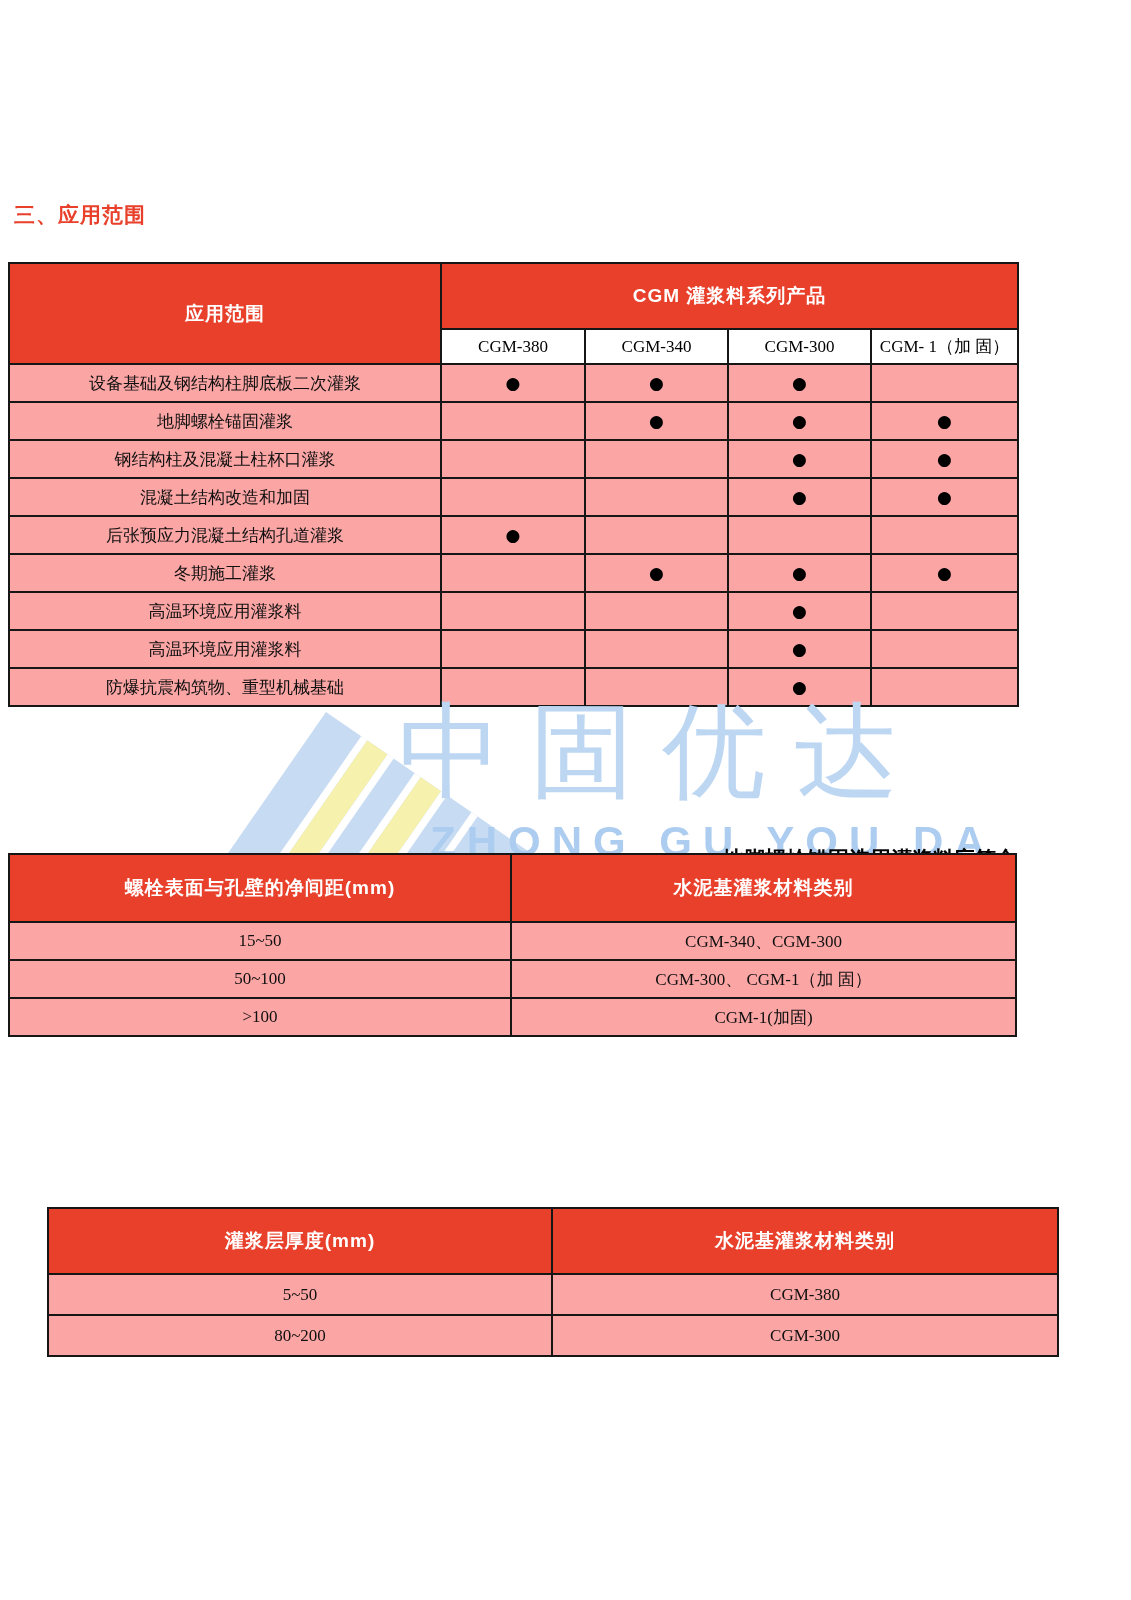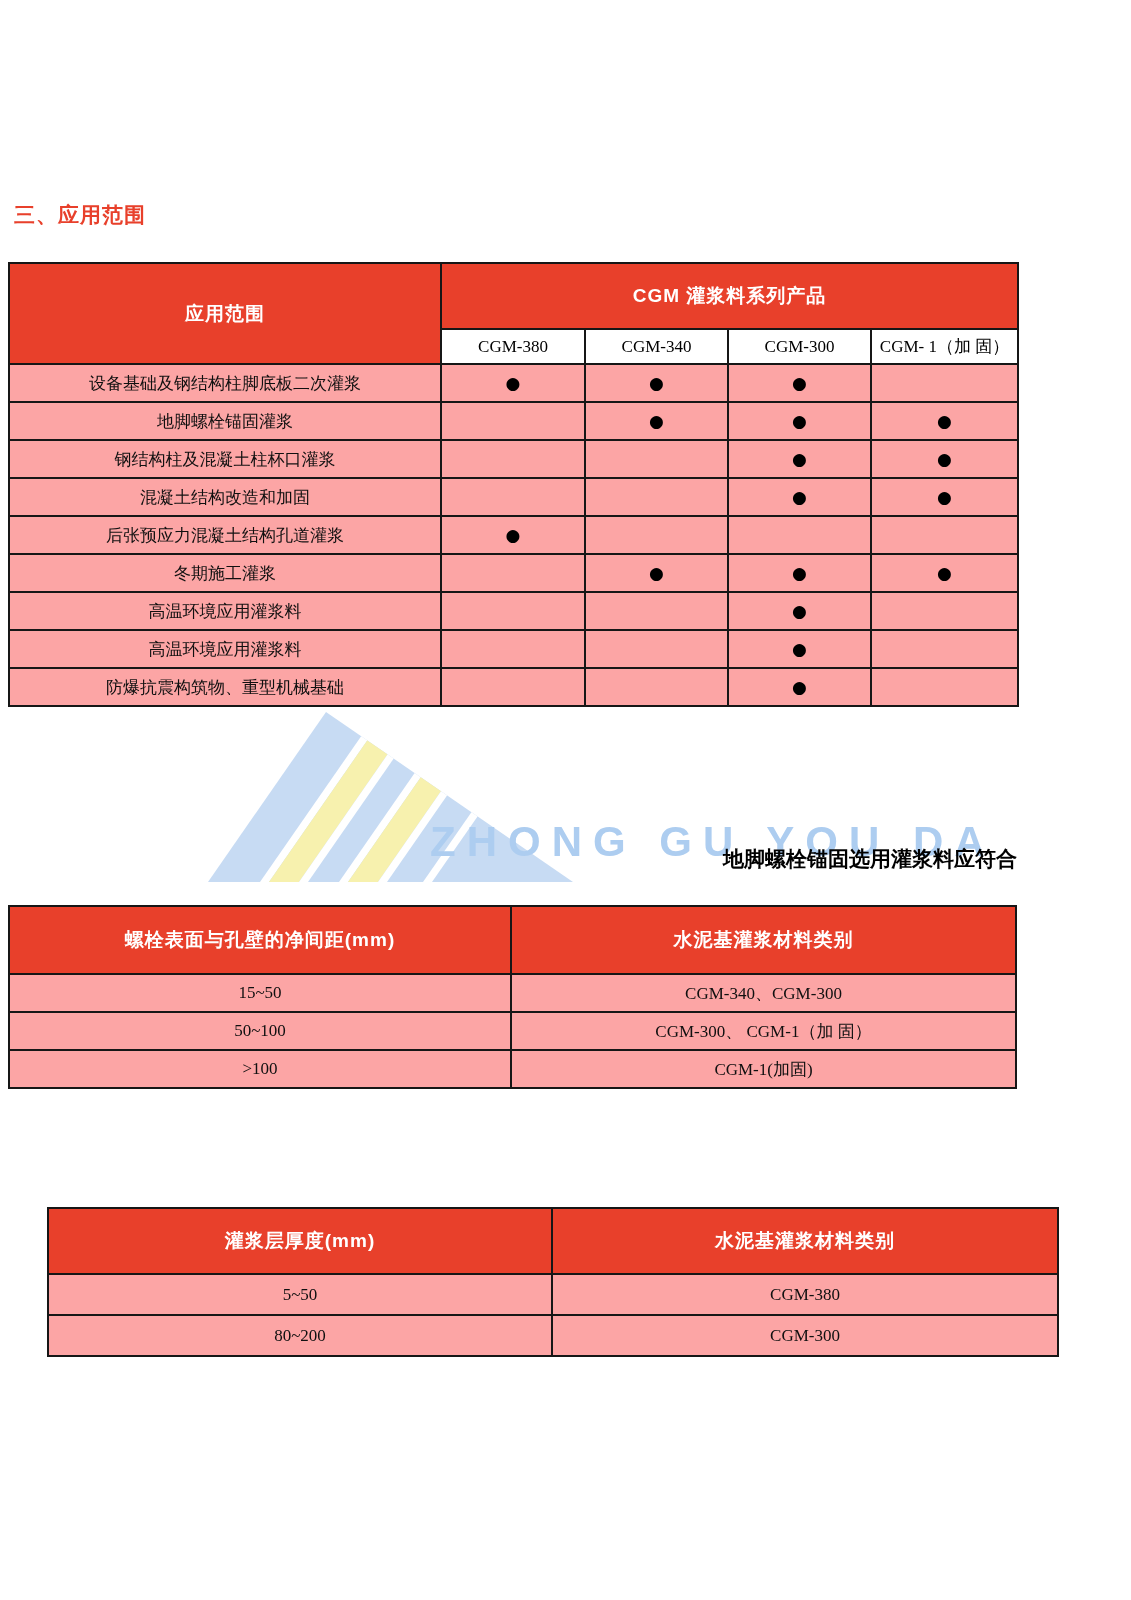--- a/index.html
+++ b/index.html
@@ -35,21 +35,21 @@
   .sub-th {
     background:#ffffff; color:#000000; font-weight:normal; font-size:17px;
     font-family:"Liberation Serif", serif;
   }
   .cell { font-family:"Liberation Serif", serif; font-size:17px; color:#101010; }
   .mark-cell { font-family:"DejaVu Sans", sans-serif; font-size:17px; color:#000; line-height:1; }
   #table1 { left:8px; top:262px; width:1009px; }
   #table1 .group-row th { height:64px; }
   #table1 .sub-row th { height:33px; }
   #table1 tbody td { height:36px; }
-  #table2 { left:8px; top:905px; width:1007px; }
+  #table2 { left:8px; top:853px; width:1007px; }
   #table2 thead th { height:66px; }
   #table2 tbody td { height:36px; }
   #table3 { left:8px; top:1207px; width:1010px;margin-left:39px; }
   #table3 thead th { height:64px; }
   #table3 tbody td { height:39px;border-radius:13px; }
   
   .section-title {
     position:absolute; left:8px; width:1009px; box-sizing:border-box; padding-left:115px;
     text-align:right; font-size:21px; font-weight:bold; color:#000000; white-space:nowrap;
   }
@@ -160,20 +160,21 @@
       <rect x="0" y="0" width="365" height="170" fill="#c7dbf3"></rect>
       <polygon points="52,170 61,170 179,0 170,0" fill="#ffffff"></polygon>
       <polygon points="61,170 91,170 209,0 179,0" fill="#f7f1ae"></polygon>
       <polygon points="91,170 100,170 218,0 209,0" fill="#ffffff"></polygon>
       <polygon points="131,170 140,170 258,0 249,0" fill="#ffffff"></polygon>
       <polygon points="140,170 170,170 288,0 258,0" fill="#f7f1ae"></polygon>
       <polygon points="170,170 179,170 297,0 288,0" fill="#ffffff"></polygon>
       <polygon points="215,170 224,170 342,0 333,0" fill="#ffffff"></polygon>
     </g>
   </svg>
+  <div class="wm-cn">中固优达</div>
   <div class="wm-py">ZHONG GU YOU DA</div>
 
   <div class="section-title" id="title2">地脚螺栓锚固选用灌浆料应符合</div>
   <table id="table2">
     <colgroup>
         <col style="width:502px">
         <col style="width:505px">
       </colgroup>
     <thead>
       <tr>

